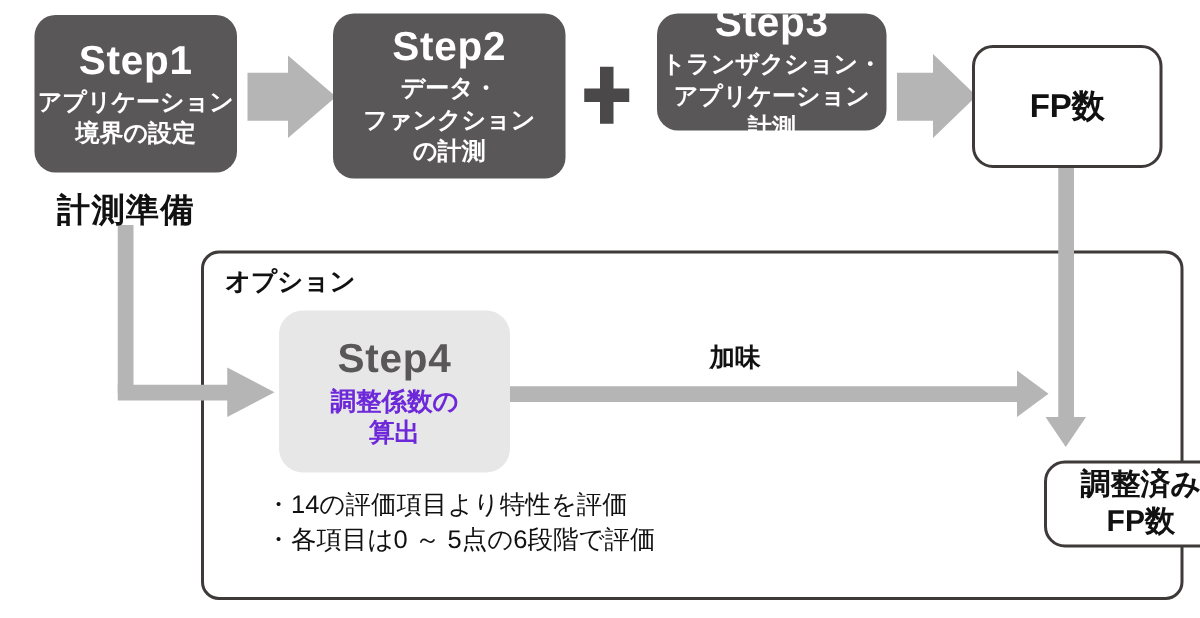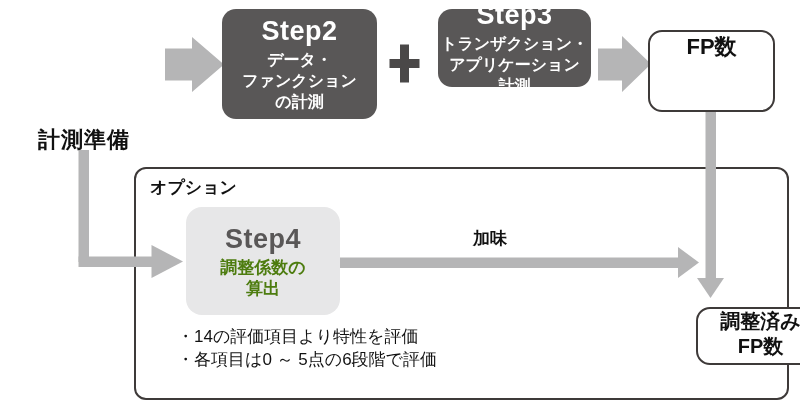--- a/index.html
+++ b/index.html
@@ -17,21 +17,21 @@
   .step-title { font-size:27px; font-weight:bold; letter-spacing:0.5px; line-height:30px; margin-bottom:3px; }
   .box-line  { font-size:16px; font-weight:bold; line-height:21px; white-space:nowrap; }
 
   #step1 { left:23px;  top:10px; width:135px; height:105px; }
   #step2 { left:222px; top:9px;  width:155px; height:110px; }
   #step3 { left:438px; top:9px;  width:153px; height:78px; }
 
   
   .result-box {
     position:absolute; background:#ffffff; border:2.5px solid #3e3a39; border-radius:14px;
-    display:flex; flex-direction:column; justify-content:flex-start; align-items:center;
+    display:flex; flex-direction:column; justify-content:center; align-items:center;
     text-align:center; color:#111111; font-weight:bold; box-sizing:border-box;
   }
   #fp-box { left:648px; top:30px; width:127px; height:82px; font-size:22px; }
   #adjusted-fp-box { left:648px; top:307px; width:129px; height:58px; font-size:20px; line-height:25px;margin-left:48px; }
 
   
   #option-box {
     position:absolute; left:134px; top:167px; width:655px; height:233px;
     border:2px solid #3e3a39; border-radius:12px; box-sizing:border-box; background:transparent;
   }
@@ -39,21 +39,21 @@
     position:absolute; left:150px; top:176px; font-size:17px; font-weight:bold; color:#111111;
   }
 
   
   #step4 {
     position:absolute; left:186px; top:207px; width:154px; height:108px;
     background:#e7e7e8; border-radius:16px; color:#595757;
     display:flex; flex-direction:column; justify-content:center; align-items:center; text-align:right;
   }
   #step4 .step-title { color:#595757; }
-  #step4 .box-line { color:#4d7c0f; font-size:17px; line-height:21px; }
+  #step4 .box-line { color:#6d28d9; font-size:17px; line-height:21px; }
 
   
   #preparation-label {
     position:absolute; left:34px; top:125px; width:100px; text-align:center;
     font-size:22px; font-weight:bold; color:#111111; letter-spacing:1px;
   }
   #kami-label {
     position:absolute; left:455px; top:227px; width:70px; text-align:center;
     font-size:17px; font-weight:bold; color:#111111;
   }
@@ -93,20 +93,25 @@
       <rect x="340" y="257.5" width="338" height="10.5" fill="#b5b5b6"></rect>
       <polygon points="678,247 699,262.5 678,278" fill="#b5b5b6"></polygon>
     </g>
 
     <g>
       <rect x="705.5" y="112" width="10.5" height="166" fill="#b5b5b6"></rect>
       <polygon points="697,278 724,278 710.5,298" fill="#b5b5b6"></polygon>
     </g>
   </svg>
 
+  <div id="step1" class="dark-box">
+    <div class="step-title">Step1</div>
+    <div class="box-line">アプリケーション</div>
+    <div class="box-line">境界の設定</div>
+  </div>
 
   <div id="step2" class="dark-box">
     <div class="step-title">Step2</div>
     <div class="box-line">データ・</div>
     <div class="box-line">ファンクション</div>
     <div class="box-line">の計測</div>
   </div>
 
   <div id="step3" class="dark-box">
     <div class="step-title">Step3</div>

